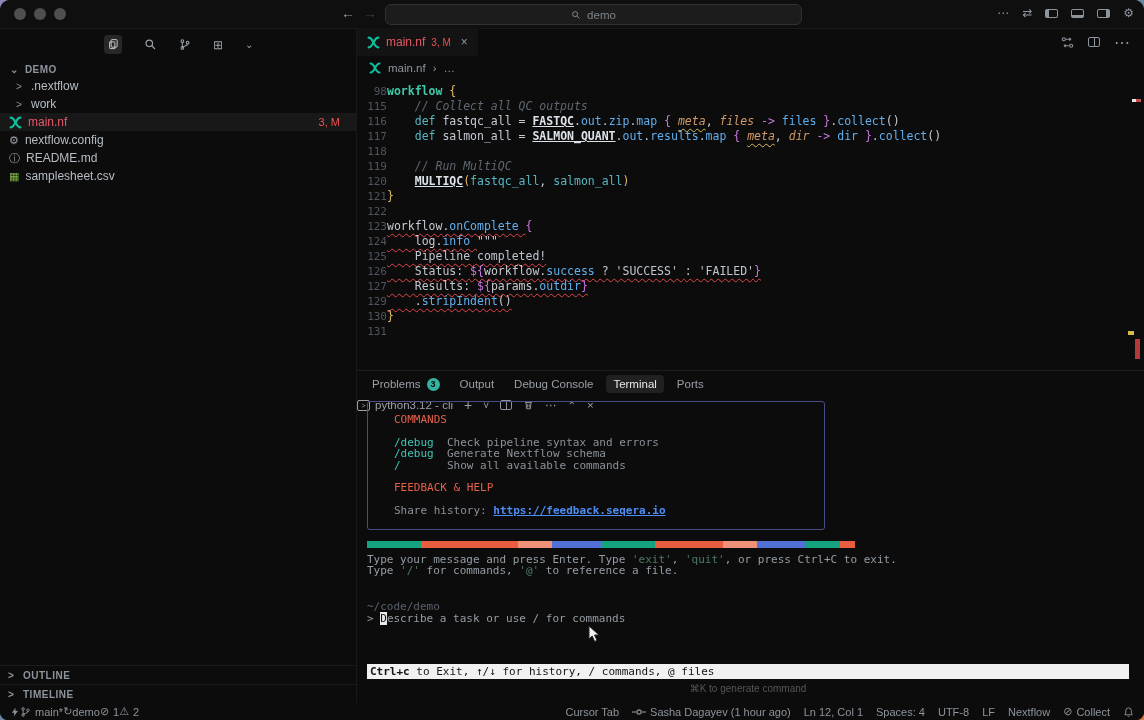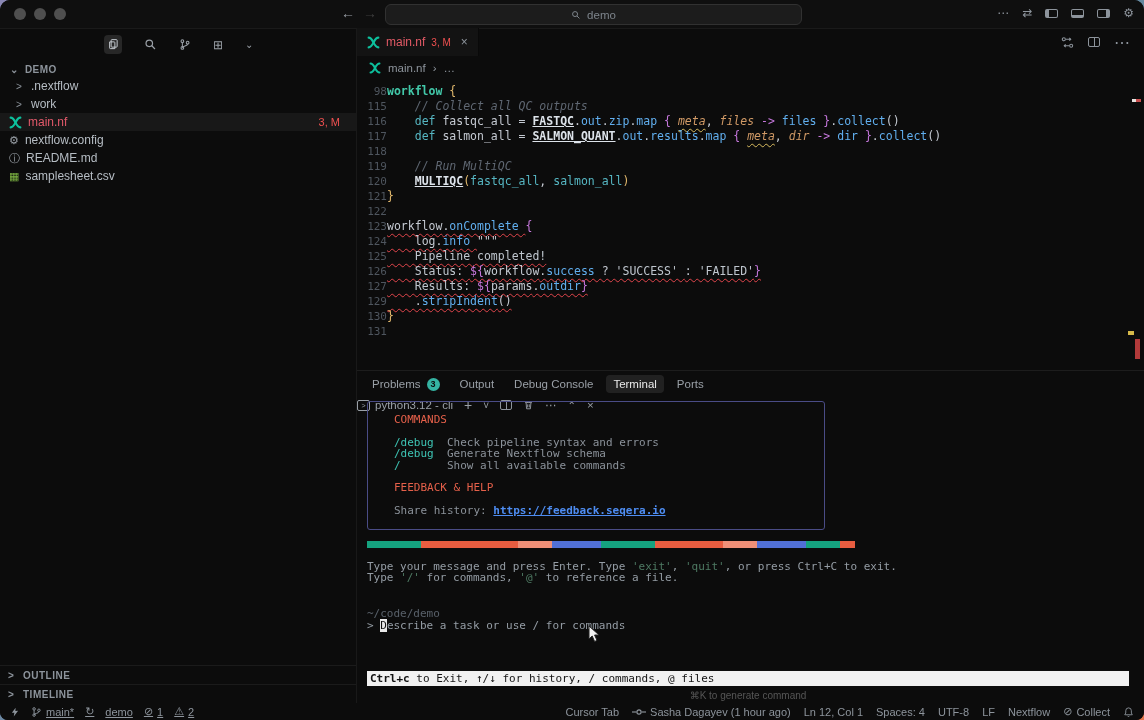--- a/index.html
+++ b/index.html
@@ -87,34 +87,34 @@
   .term{position:absolute;top:30px;left:10px;right:12px;bottom:0;font-family:"DejaVu Sans Mono",monospace;
         font-size:11px;line-height:11.6px;color:#959da5;}
   .help-box{width:430px;border:1px solid #4a4c86;border-radius:3px;padding:12px 0 12px 26px;}
   .hb-title{color:#e5604a;font-weight:normal;}
   .hb-blank{height:11px;}
   .cmd-row{display:flex;}
   .cmd{color:#3ec5b5;font-weight:normal;width:53px;flex:none;}
   .desc{color:#8b929a;}
   .fb-link{color:#4e8df2;font-weight:bold;text-decoration:underline;}
   .grad{height:7px;width:488px;margin-top:11px;}
-  .help-lines{margin-top:13px;line-height:11.6px;}
+  .help-lines{margin-top:6px;line-height:11.6px;}
   .dimg{color:#4e7a63;}
   .cwd{margin-top:24px;color:#59616a;line-height:12px;}
   .prompt-line{line-height:12px;}
   .cursor{background:#e9e9e9;color:#101010;}
   .white-bar{margin-top:39px;background:#f1f1f1;color:#141414;height:15px;line-height:15px;width:762px;padding-left:3px;box-sizing:border-box;}
   .wb-bold{font-weight:bold;margin-top:8px;}
   .kbd-hint{width:762px;text-align:center;color:#565656;margin-top:4px;font-size:10px;font-family:"Liberation Sans",sans-serif;}
 
   
   .statusbar{position:absolute;left:0;right:0;bottom:0;height:17px;background:#0c0c0c;display:flex;align-items:center;
              justify-content:space-between;padding:0 10px;font-size:11px;color:#8d949c;}
   .sb-group{display:flex;align-items:center;}
-  .sb-left{gap:11px;text-decoration:underline;} .sb-right{gap:13px;}
+  .sb-left{} .sb-right{gap:13px;}
   .sb-item{display:flex;align-items:center;gap:4px;}
   .sb-glyph{font-size:11px;}
 
   .mouse-cursor{position:absolute;left:588px;top:625px;z-index:50;}
   svg{display:block;}
 </style>
 </head>
 <body>
 
 <div class="window">

